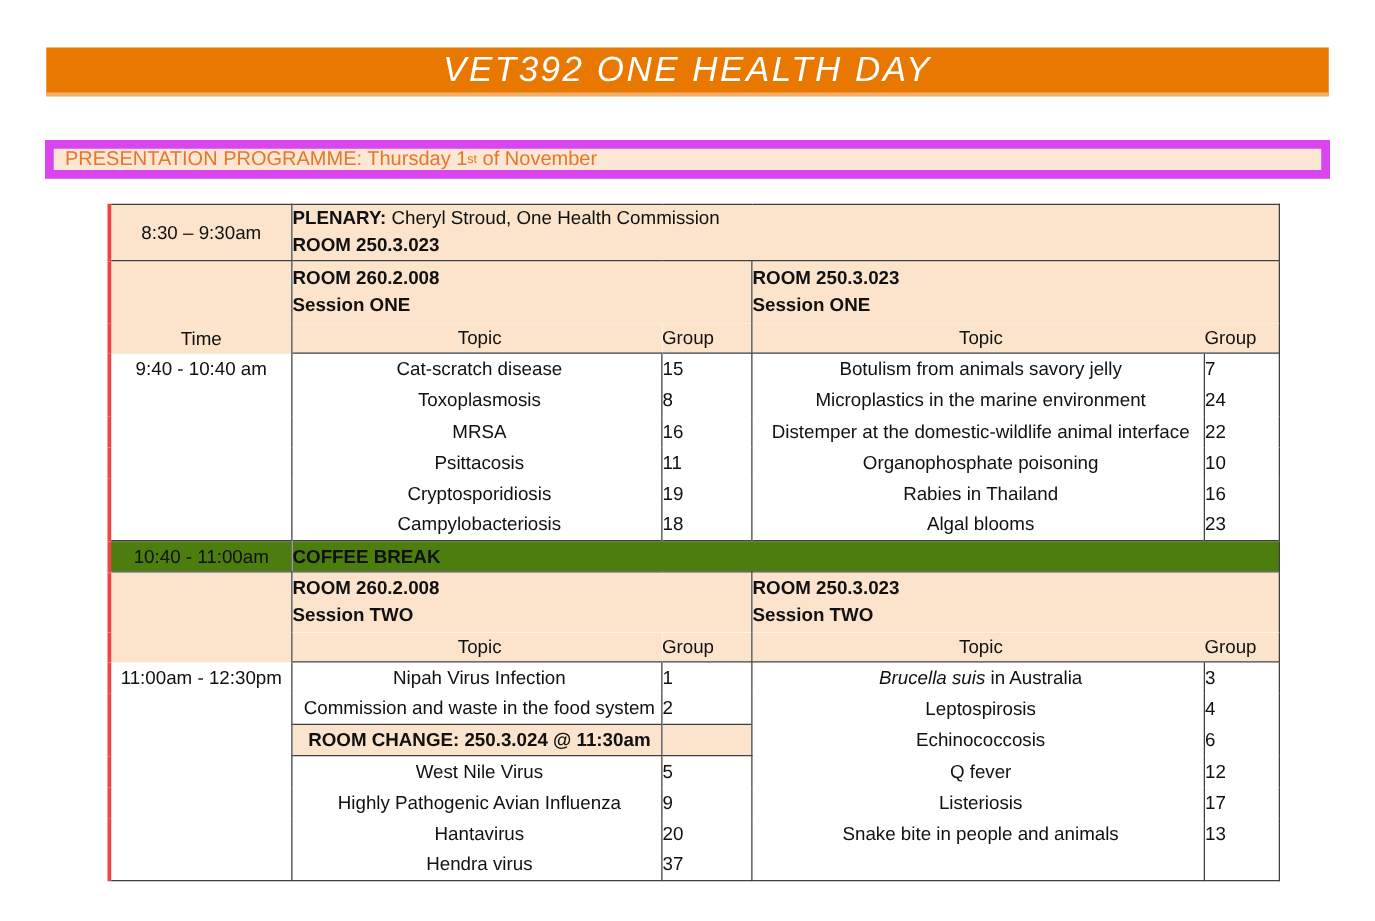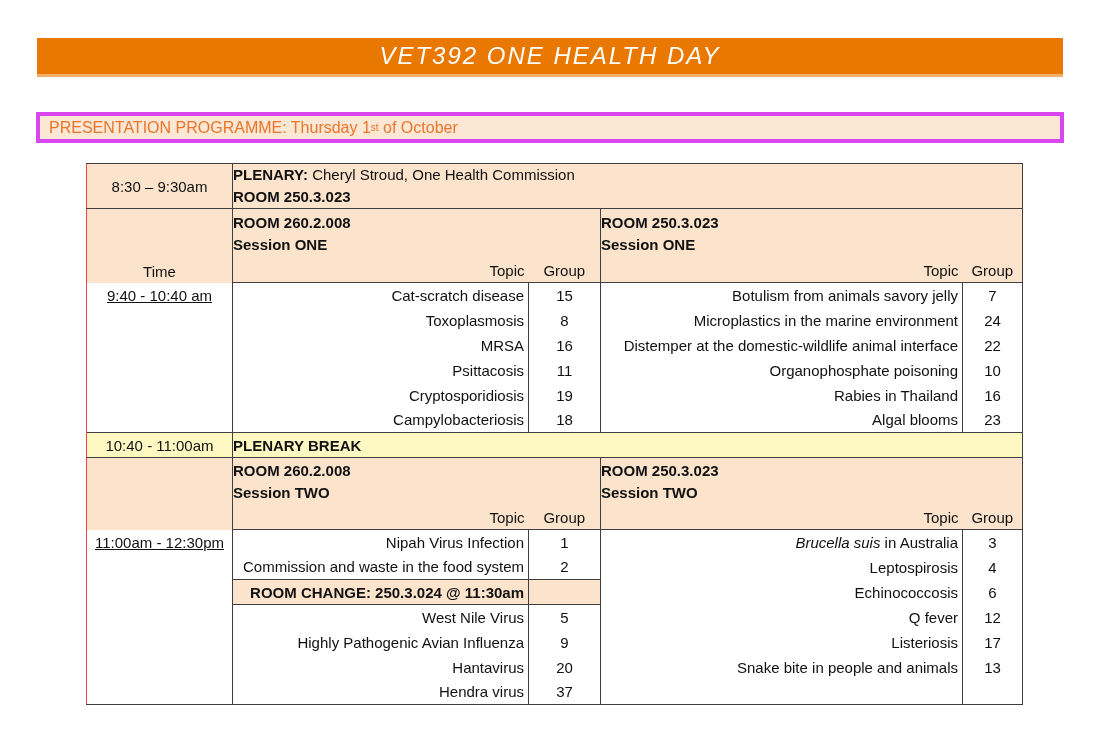--- a/index.html
+++ b/index.html
@@ -13,65 +13,65 @@
   }
   
   .banner{
     position:absolute;left:37px;top:38px;width:1026px;height:36px;
     background:#E87800;
     border-bottom:3px solid #F3AE69;
     display:flex;align-items:center;justify-content:center;
   }
   .banner-title{
     color:#ffffff;font-style:italic;font-weight:400;
-    font-size:24px;letter-spacing:2px;white-space:nowrap;
+    font-size:28px;letter-spacing:2px;white-space:nowrap;
   }
   
   .progbox{
     position:absolute;left:36px;top:112px;width:1028px;height:31px;
     box-sizing:border-box;
-    background:#FBE7D3;border:4px solid #d946ef;
+    background:#FBE7D3;border:7px solid #d946ef;
     display:flex;align-items:center;padding-left:9px;
     color:#E8752B;font-size:16px;white-space:pre;
   }
   .progbox sup{font-size:10px;line-height:0;}
   
   .tablewrap{position:absolute;left:86px;top:163px;}
   table{border-collapse:collapse;table-layout:fixed;width:936px;font-size:15px;}
   td{padding:0;vertical-align:middle;overflow:hidden;}
   .peach{background:#FCE4CC;}
-  .coffee{background:#fef9c3;}
-  .bl{border-left:1px solid #ef4444;}
+  .coffee{background:#4d7c0f;}
+  .bl{border-left:3px solid #ef4444;}
   .br{border-right:1px solid #3f3f3f;}
   .bt{border-top:1px solid #3f3f3f;}
   .bb{border-bottom:1px solid #3f3f3f;}
   .center{text-align:left;}
   .bold{font-weight:bold;}
-  .topic{text-align:right;padding-left:8px;padding-right:4px;white-space:nowrap;margin-left:31px;}
-  .group{text-align:center;}
+  .topic{text-align:center;padding-left:8px;padding-right:4px;white-space:nowrap;margin-left:31px;}
+  .group{text-align:left;}
   .timec{text-align:center;}
-  .vtop{vertical-align:top;line-height:25px;text-decoration:underline;}
+  .vtop{vertical-align:top;line-height:25px;}
   .vbottom{vertical-align:bottom;padding-bottom:3px;text-align:center;}
   tr.r-plenary{height:45px;}
   tr.r-roomhdr{height:50px;}
   tr.r-roomhdr2{height:48px;}
   tr.r-colhdr{height:24px;}
   tr.r-data{height:25px;}
   tr.r-coffee{height:25px;}
   .two-line div{line-height:22px;}
 </style>
 </head>
 <body>
 
 <div class="banner">
   <span class="banner-title">VET392 ONE HEALTH DAY</span>
 </div>
 
 <div class="progbox">
-  <span>PRESENTATION PROGRAMME: Thursday 1</span><sup>st</sup><span> of October</span>
+  <span>PRESENTATION PROGRAMME: Thursday 1</span><sup>st</sup><span> of November</span>
 </div>
 
 <div class="tablewrap">
 <table>
   <colgroup>
     <col style="width:146px">
         <col style="width:296px">
         <col style="width:72px">
         <col style="width:362px">
         <col style="width:60px">
@@ -138,21 +138,21 @@
   </tr>
   <tr class="r-data">
     <td class="topic br">Campylobacteriosis</td>
     <td class="group br">18</td>
     <td class="topic br">Algal blooms</td>
     <td class="group br">23</td>
   </tr>
 
   <tr class="r-coffee">
     <td class="coffee timec bl bt br bb">10:40 - 11:00am</td>
-    <td class="coffee center bold bt br bb" colspan="4">PLENARY BREAK</td>
+    <td class="coffee center bold bt br bb" colspan="4">COFFEE BREAK</td>
   </tr>
 
   <tr class="r-roomhdr2">
     <td class="peach bl br" rowspan="2"></td>
     <td class="peach center br two-line" colspan="2">
       <div class="bold">ROOM 260.2.008</div>
       <div class="bold">Session TWO</div>
     </td>
     <td class="peach center br two-line" colspan="2">
       <div class="bold">ROOM 250.3.023</div>

